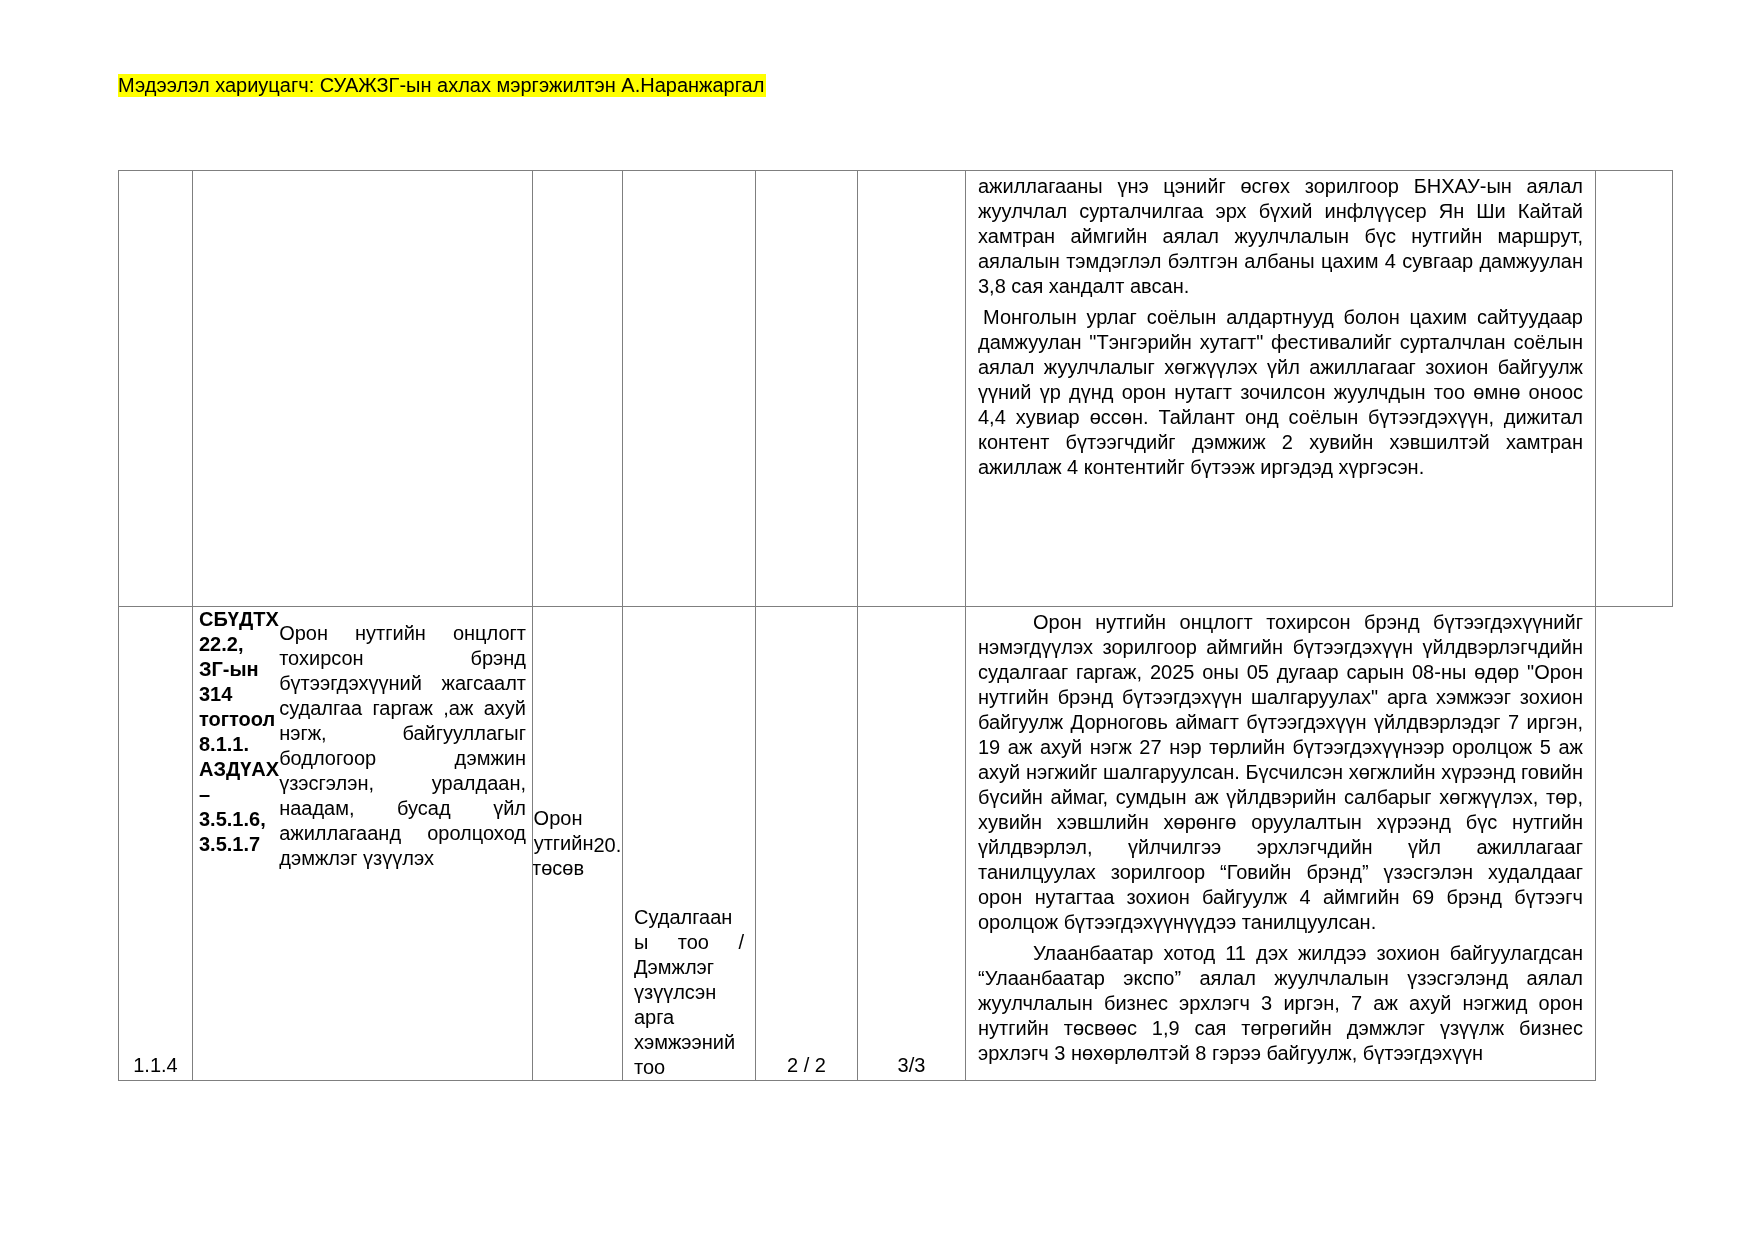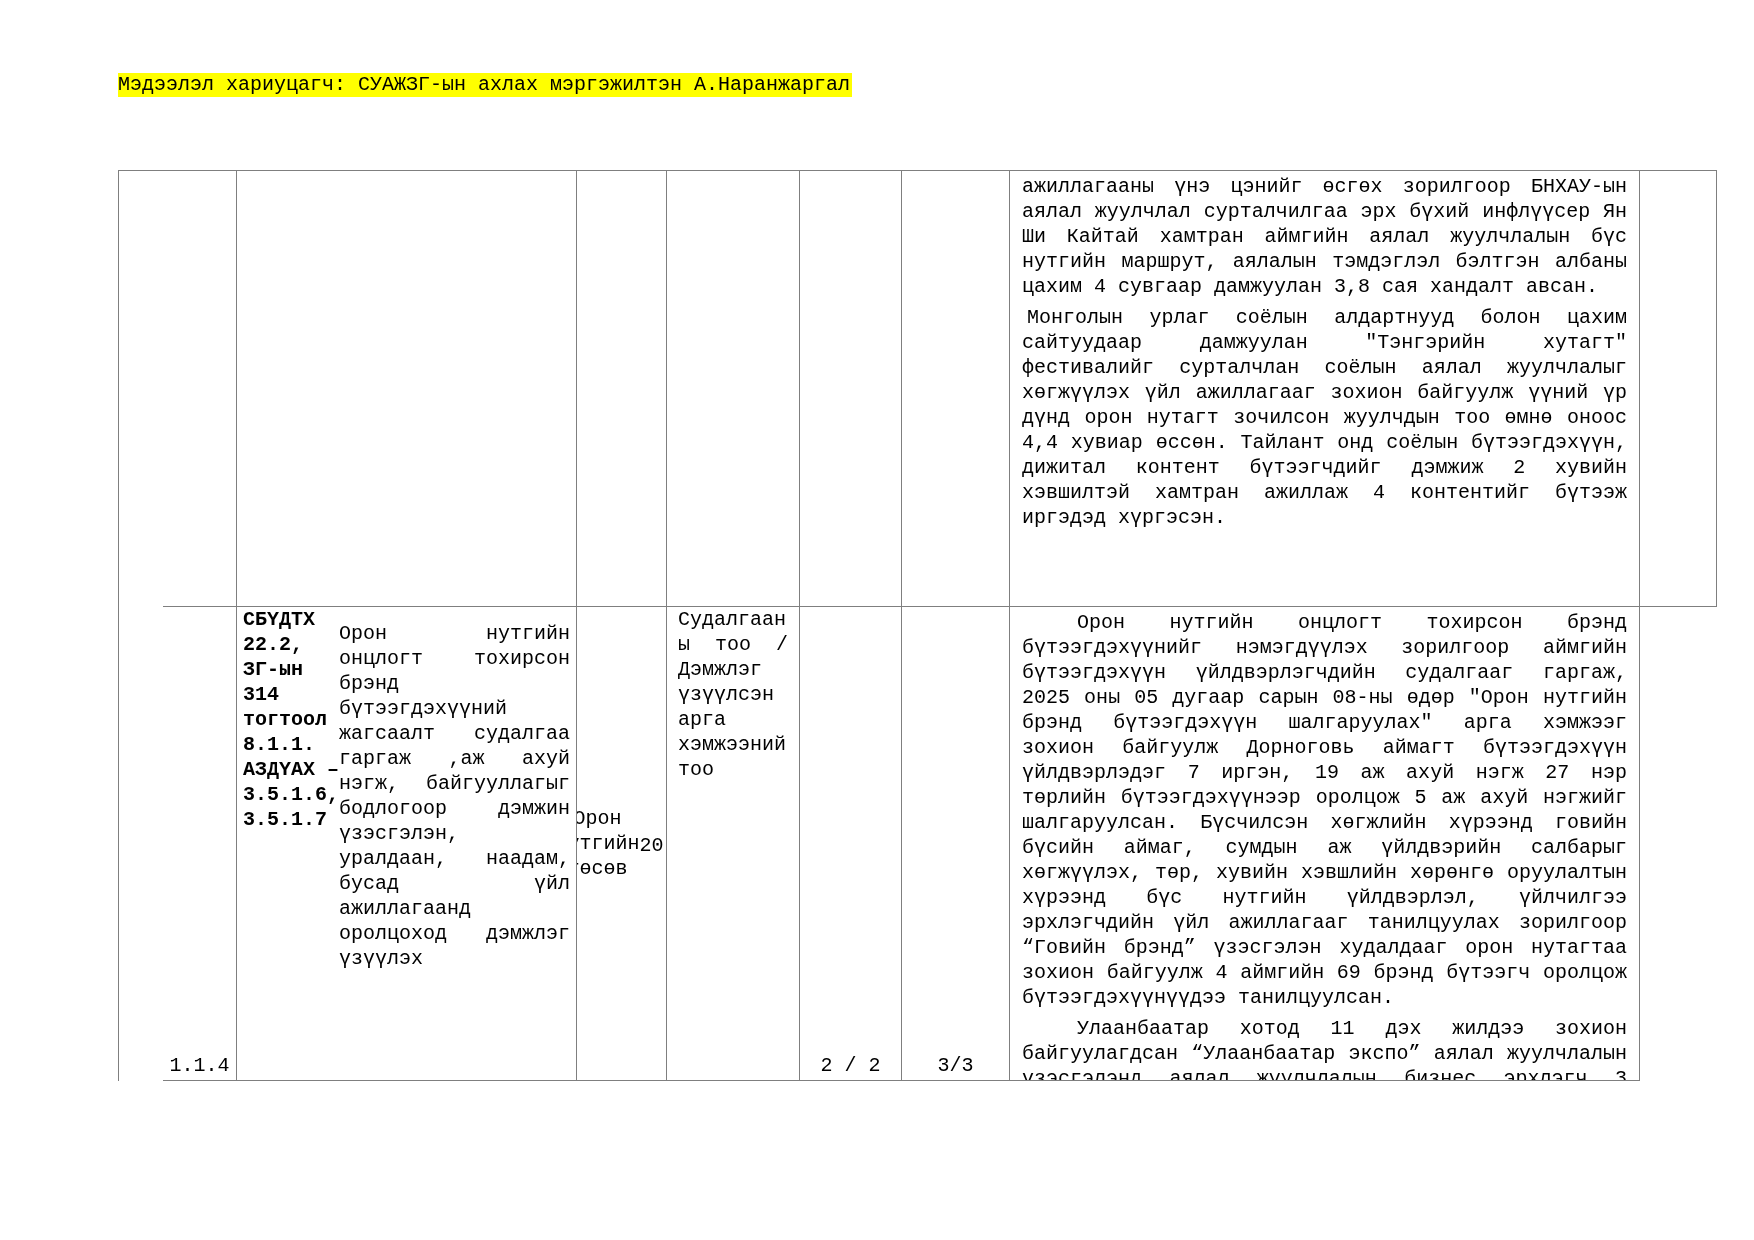--- a/index.html
+++ b/index.html
@@ -2,21 +2,21 @@
 <html><head>
 <meta charset="utf-8">
 <style>
   * { box-sizing: border-box; }
   html, body { margin: 0; padding: 0; background: #ffffff; }
   .page {
     position: relative;
     width: 1754px;
     height: 1240px;
     background: #ffffff;
-    font-family: Liberation Mono, monospace;
+    font-family: Liberation Sans, sans-serif;
     color: #000000;
     overflow: hidden;
   }
   .doc-header {
     position: absolute;
     left: 118px;
     top: 72px;
     font-size: 20px;
     line-height: 26px;
   }
@@ -25,21 +25,20 @@
     position: absolute;
     left: 118px;
     top: 170px;
     display: grid;
     grid-template-columns: 74px 340px 90px 133px 102px 108px 630px 77px;
     grid-template-rows: 436px 474px;
     border-top: 1px solid #7f7f7f;
     border-left: 1px solid #7f7f7f;
     font-size: 20px;
     line-height: 25px;
-    padding-left: 44px;
   }
   .cell {
     border-right: 1px solid #7f7f7f;
     border-bottom: 1px solid #7f7f7f;
     overflow: hidden;
   }
   .report { padding: 3px 12px 0 12px; text-align: justify; }
   .report p { margin: 0 0 6px 0; }
   .p-indent-sm { text-indent: 5px; }
   .p-achieved { font-style: italic; padding-left: 12px; }
@@ -53,21 +52,21 @@
     display: flex; flex-direction: row; justify-content: center;
     padding: 0 6px; text-align: justify;
   }
   .c-desc .policy { font-weight: bold; }
   .c-desc .activity { margin-top: 14px; }
   .c-budget {
     display: flex; flex-direction: row; align-items: center;
     justify-content: center; text-align: center; padding: 0 4px;
   }
   .c-budget .amount { margin-top: 3px; }
-  .c-indicator { display: flex; align-items: flex-start; padding: 0 11px; }
+  .c-indicator { display: flex; align-items: flex-end; padding: 0 11px; }
   .c-indicator .txt {
     text-align: justify; width: 100%;
     word-break: break-word; overflow-wrap: break-word;
   }
 </style>
 </head>
 <body>
 
 <div class="page">
 

